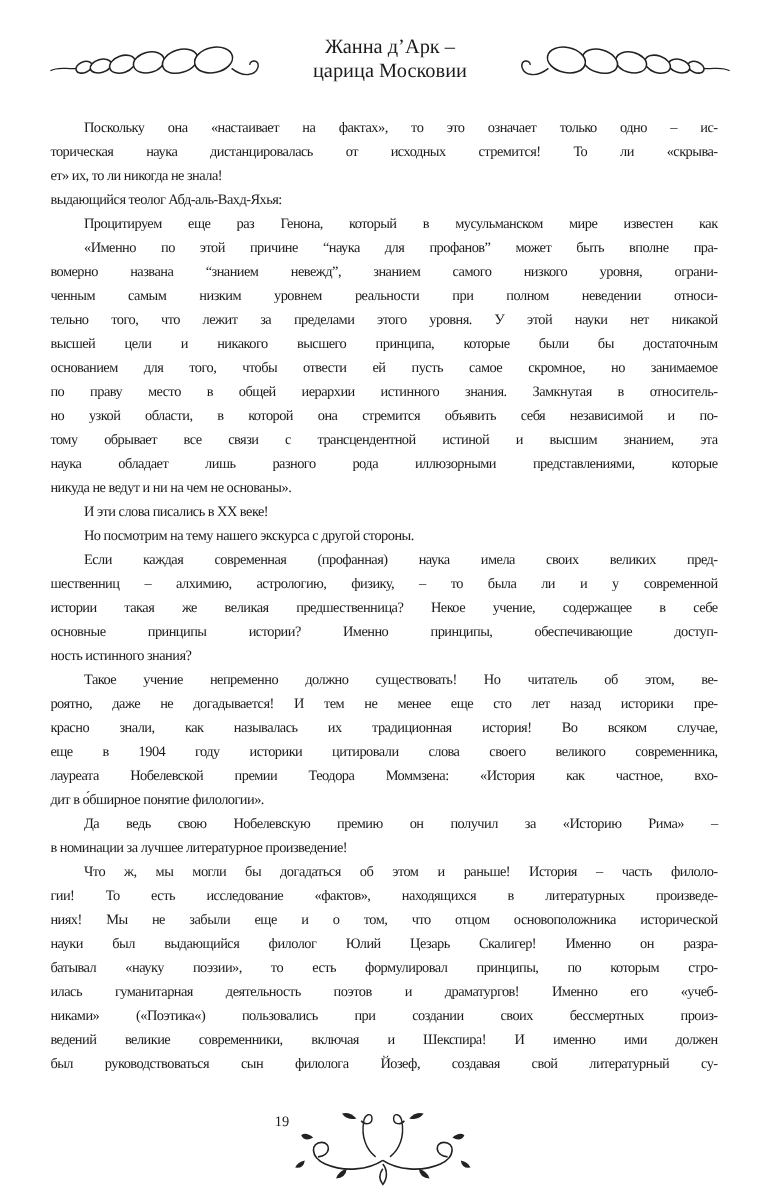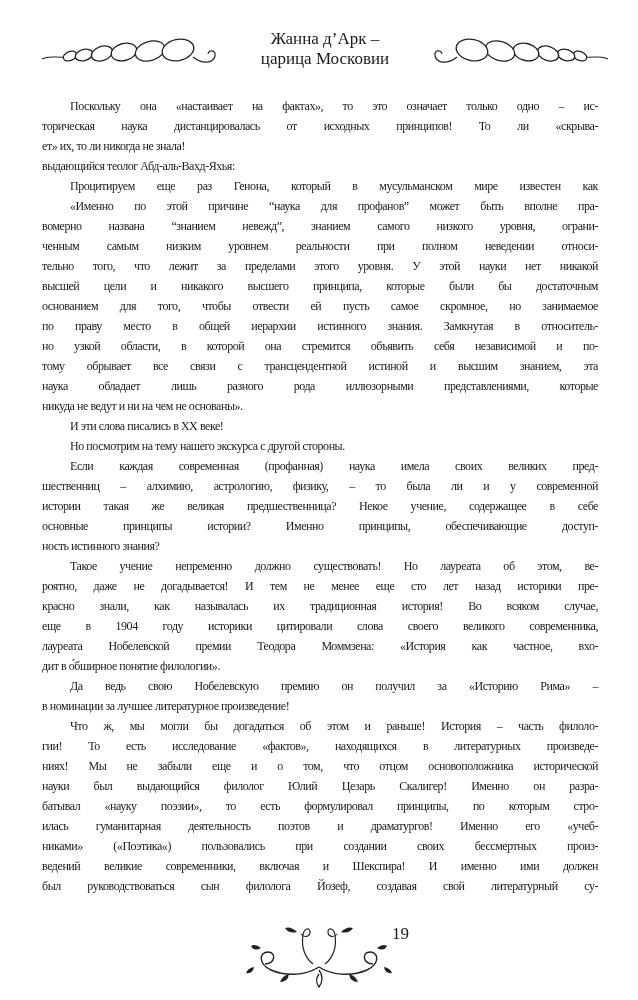--- a/index.html
+++ b/index.html
@@ -51,22 +51,22 @@
     position:absolute;
     left:0; right:0; bottom:8px;
     display:flex;
     justify-content:center;
   }
   .flourish-wrap { position:relative; width:180px; height:72px; }
   .flourish-wrap svg { position:absolute; inset:0; }
   .page-number {
     position:absolute;
     left:0; right:0; top:4px;
-    text-align:right;
-    font-size:17px;
+    text-align:left;
+    font-size:12px;
     line-height:20px;
   }
 </style>
 </head>
 <body>
 
 <div class="page">
 
   <header class="page-header">
     <span class="ornament left">
@@ -104,21 +104,21 @@
           <ellipse cx="110" cy="25" rx="15" ry="9.5" transform="rotate(-17 110 25)"></ellipse>
           <ellipse cx="138" cy="24" rx="16" ry="10.5" transform="rotate(-12 138 24)"></ellipse>
         </g>
         <path d="M153 31 C163 39 173 37 175 30 C176 24 169 23 168 28" stroke="#222" fill="none" stroke-width="1.2"></path>
       </svg>
     </span>
   </header>
 
   <main class="page-body" id="body-text">
       <div class="text-line first">Поскольку она «настаивает на фактах», то это означает только одно – ис-</div>
-      <div class="text-line">торическая наука дистанцировалась от исходных принципов! То ли «скрыва-</div>
+      <div class="text-line">торическая наука дистанцировалась от исходных стремится! То ли «скрыва-</div>
       <div class="text-line last">ет» их, то ли никогда не знала!</div>
       <div class="text-line last">выдающийся теолог Абд-аль-Вахд-Яхья:</div>
       <div class="text-line first">Процитируем еще раз Генона, который в мусульманском мире известен как</div>
       <div class="text-line first">«Именно по этой причине “наука для профанов” может быть вполне пра-</div>
       <div class="text-line">вомерно названа “знанием невежд”, знанием самого низкого уровня, ограни-</div>
       <div class="text-line">ченным самым низким уровнем реальности при полном неведении относи-</div>
       <div class="text-line">тельно того, что лежит за пределами этого уровня. У этой науки нет никакой</div>
       <div class="text-line">высшей цели и никакого высшего принципа, которые были бы достаточным</div>
       <div class="text-line">основанием для того, чтобы отвести ей пусть самое скромное, но занимаемое</div>
       <div class="text-line">по праву место в общей иерархии истинного знания. Замкнутая в относитель-</div>
@@ -126,21 +126,21 @@
       <div class="text-line">тому обрывает все связи с трансцендентной истиной и высшим знанием, эта</div>
       <div class="text-line">наука обладает лишь разного рода иллюзорными представлениями, которые</div>
       <div class="text-line last">никуда не ведут и ни на чем не основаны».</div>
       <div class="text-line first last">И эти слова писались в XX веке!</div>
       <div class="text-line first last">Но посмотрим на тему нашего экскурса с другой стороны.</div>
       <div class="text-line first">Если каждая современная (профанная) наука имела своих великих пред-</div>
       <div class="text-line">шественниц – алхимию, астрологию, физику, – то была ли и у современной</div>
       <div class="text-line">истории такая же великая предшественница? Некое учение, содержащее в себе</div>
       <div class="text-line">основные принципы истории? Именно принципы, обеспечивающие доступ-</div>
       <div class="text-line last">ность истинного знания?</div>
-      <div class="text-line first">Такое учение непременно должно существовать! Но лауреата об этом, ве-</div>
+      <div class="text-line first">Такое учение непременно должно существовать! Но читатель об этом, ве-</div>
       <div class="text-line">роятно, даже не догадывается! И тем не менее еще сто лет назад историки пре-</div>
       <div class="text-line">красно знали, как называлась их традиционная история! Во всяком случае,</div>
       <div class="text-line">еще в 1904 году историки цитировали слова своего великого современника,</div>
       <div class="text-line">лауреата Нобелевской премии Теодора Моммзена: «История как частное, вхо-</div>
       <div class="text-line last">дит в о́бширное понятие филологии».</div>
       <div class="text-line first">Да ведь свою Нобелевскую премию он получил за «Историю Рима» –</div>
       <div class="text-line last">в номинации за лучшее литературное произведение!</div>
       <div class="text-line first">Что ж, мы могли бы догадаться об этом и раньше! История – часть филоло-</div>
       <div class="text-line">гии! То есть исследование «фактов», находящихся в литературных произведе-</div>
       <div class="text-line">ниях! Мы не забыли еще и о том, что отцом основоположника исторической</div>

